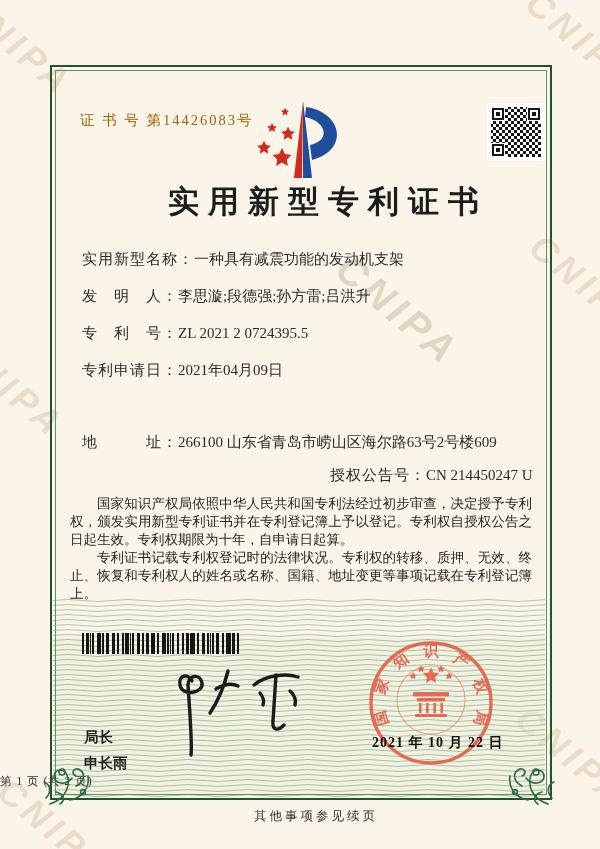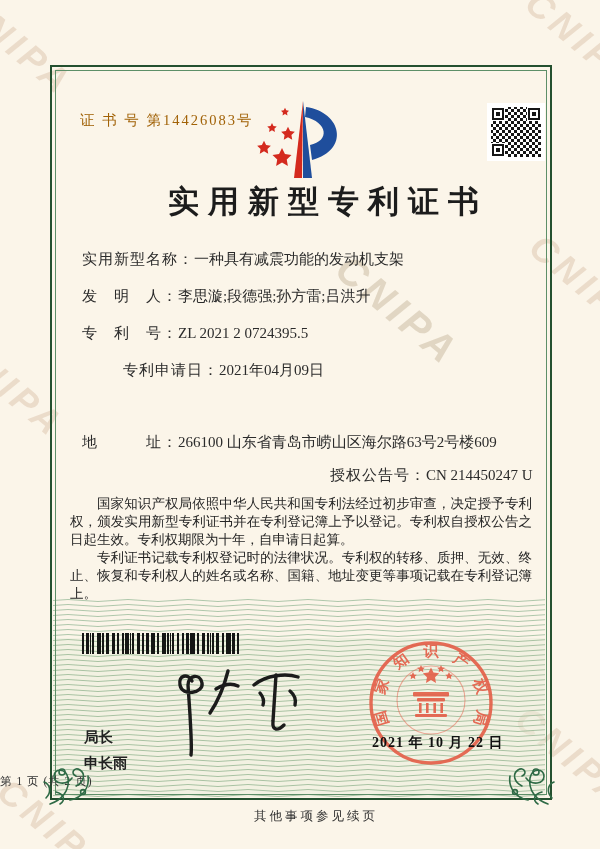--- a/index.html
+++ b/index.html
@@ -154,21 +154,21 @@
 
   <div class="abs field" style="top:250px;">
     <span class="lbl">实用新型名称：</span><span>一种具有减震功能的发动机支架</span>
   </div>
   <div class="abs field" style="top:287px;">
     <span class="lbl">发　明　人：</span><span>李思漩;段德强;孙方雷;吕洪升</span>
   </div>
   <div class="abs field" style="top:324px;">
     <span class="lbl">专　利　号：</span><span>ZL 2021 2 0724395.5</span>
   </div>
-  <div class="abs field" style="top:361px;margin-left:41px;">
+  <div class="abs field" style="top:361px;">
     <span class="lbl">专利申请日：</span><span>2021年04月09日</span>
   </div>
   <div class="abs field" style="top:433px;">
     <span class="lbl">地　　　址：</span><span>266100 山东省青岛市崂山区海尔路63号2号楼609</span>
   </div>
   <div class="abs field" id="grant-no-part" style="top:466px;">
     <span class="lbl">授权公告号：</span><span>CN 214450247 U</span>
   </div>
 
   <div class="abs para" style="top:495px;">国家知识产权局依照中华人民共和国专利法经过初步审查，决定授予专利权，颁发实用新型专利证书并在专利登记簿上予以登记。专利权自授权公告之日起生效。专利权期限为十年，自申请日起算。</div>

